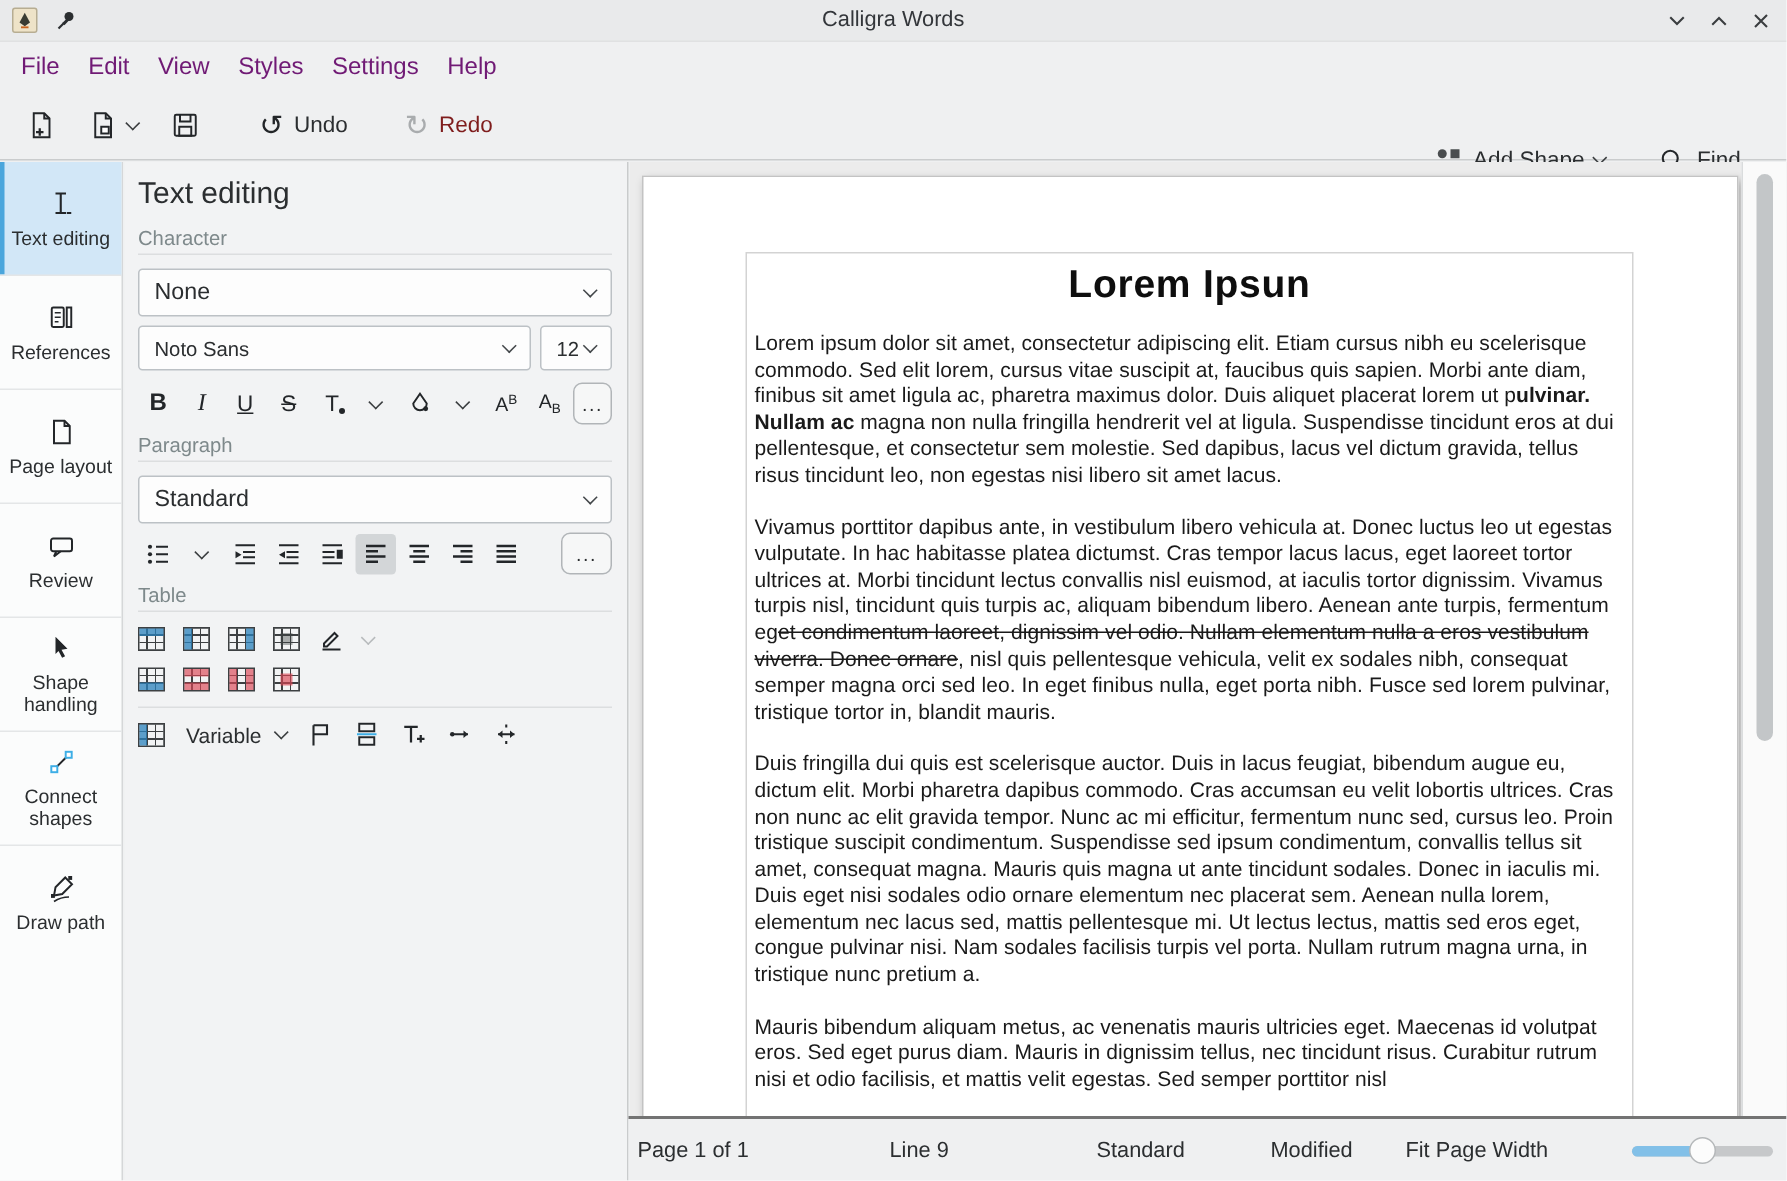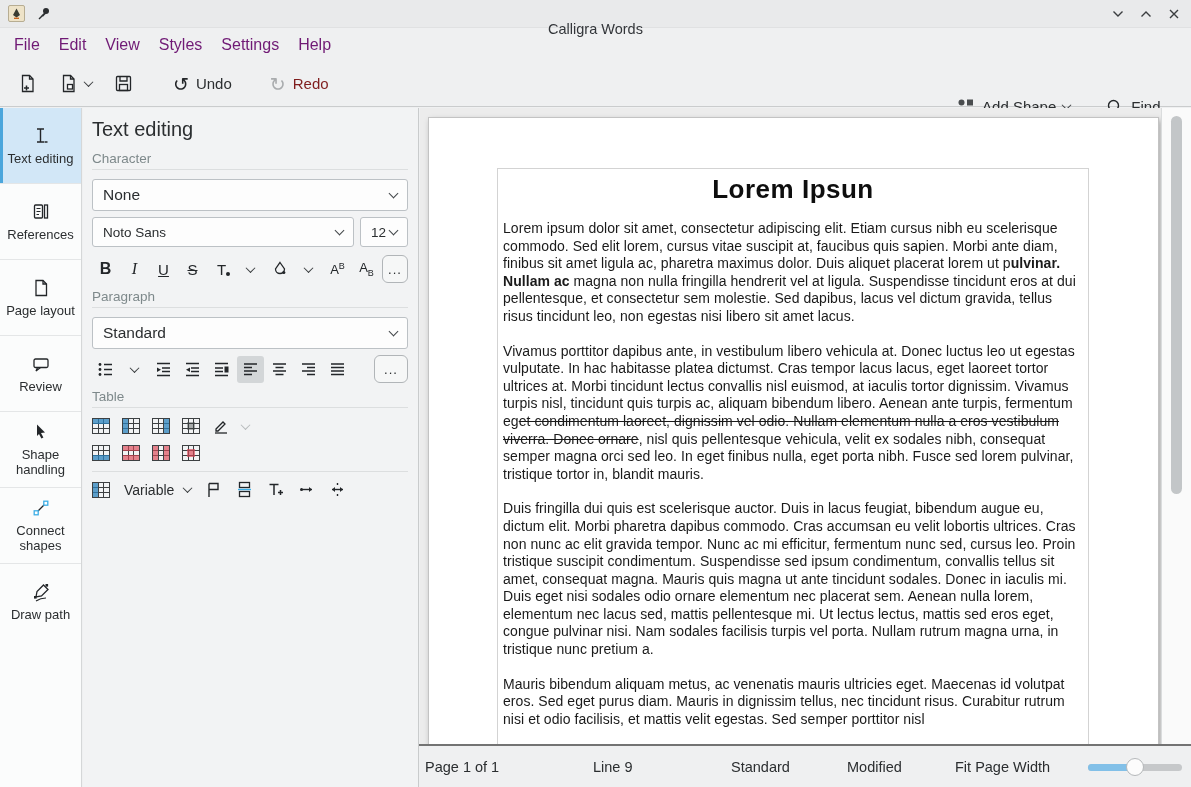--- a/index.html
+++ b/index.html
@@ -11,21 +11,21 @@
     color: #2b2e30;
     overflow: hidden;
     font-size: 14px;
   }
   svg { display:block; }
 
   
   .titlebar { position:absolute; top:0; left:0; right:0; height:28px; background:#e9eaeb; border-bottom:1px solid #e0e1e2; }
   .app-icon { position:absolute; left:8px; top:5px; width:17px; height:17px; background:#eee3c8; border:1px solid #b7ad92; border-radius:2px; display:flex; align-items:center; justify-content:center; }
   .pin-icon { position:absolute; left:37px; top:6px; }
-  .win-title { position:absolute; left:0; right:0; top:16px; height:28px; text-align:center; line-height:27px; font-size:14.5px; color:#33363a; }
+  .win-title { position:absolute; left:0; right:0; top:0; height:28px; text-align:center; line-height:27px; font-size:14.5px; color:#33363a; }
   .win-controls { position:absolute; right:10px; top:0; height:28px; display:flex; align-items:center; gap:14px; }
   .win-btn { width:14px; height:14px; display:flex; align-items:center; justify-content:center; cursor:default; }
 
   
   .menubar { position:absolute; top:28px; left:0; right:0; height:33px; display:flex; align-items:center; padding-left:14px; gap:19px; }
   .menu-item { font-size:16px; color:#701a75; }
 
   
   .toolbar { position:absolute; top:61px; left:0; right:0; height:46px; border-bottom:1px solid #cacccd; display:flex; align-items:center; padding:0 12px; }
   .tgroup { display:flex; align-items:center; }
@@ -93,21 +93,21 @@
   .run-bold { font-weight:700; }
   .run-strike { text-decoration:line-through; }
 
   
   .statusbar { position:absolute; left:419px; right:0; bottom:0; height:43px; background:#eff0f1; border-top:2px solid #737373; font-size:14.5px; color:#2b2e30; }
   .sb-item { position:absolute; top:0; line-height:42px; }
   .sb-page { left:6px; }
   .sb-line { left:174px; }
   .sb-style { left:312px; }
   .sb-mod { left:428px; }
-  .sb-zoommode { left:536px; }
+  .sb-zoommode { left:518px; }
   .slider { position:absolute; left:669px; top:13px; width:94px; height:16px; }
   .slider-track { position:absolute; top:5px; left:0; right:0; height:7px; border-radius:3.5px; background:#c6c8ca; }
   .slider-fill { position:absolute; top:0; left:0; width:46px; height:7px; border-radius:3.5px; background:#82c0e8; }
   .slider-handle { position:absolute; top:-1px; left:38px; width:18px; height:18px; border-radius:50%; background:#fcfcfc; border:1px solid #b5b8ba; }
 </style>
 </head>
 <body>
 
 <div class="titlebar">
   <span class="app-icon">

